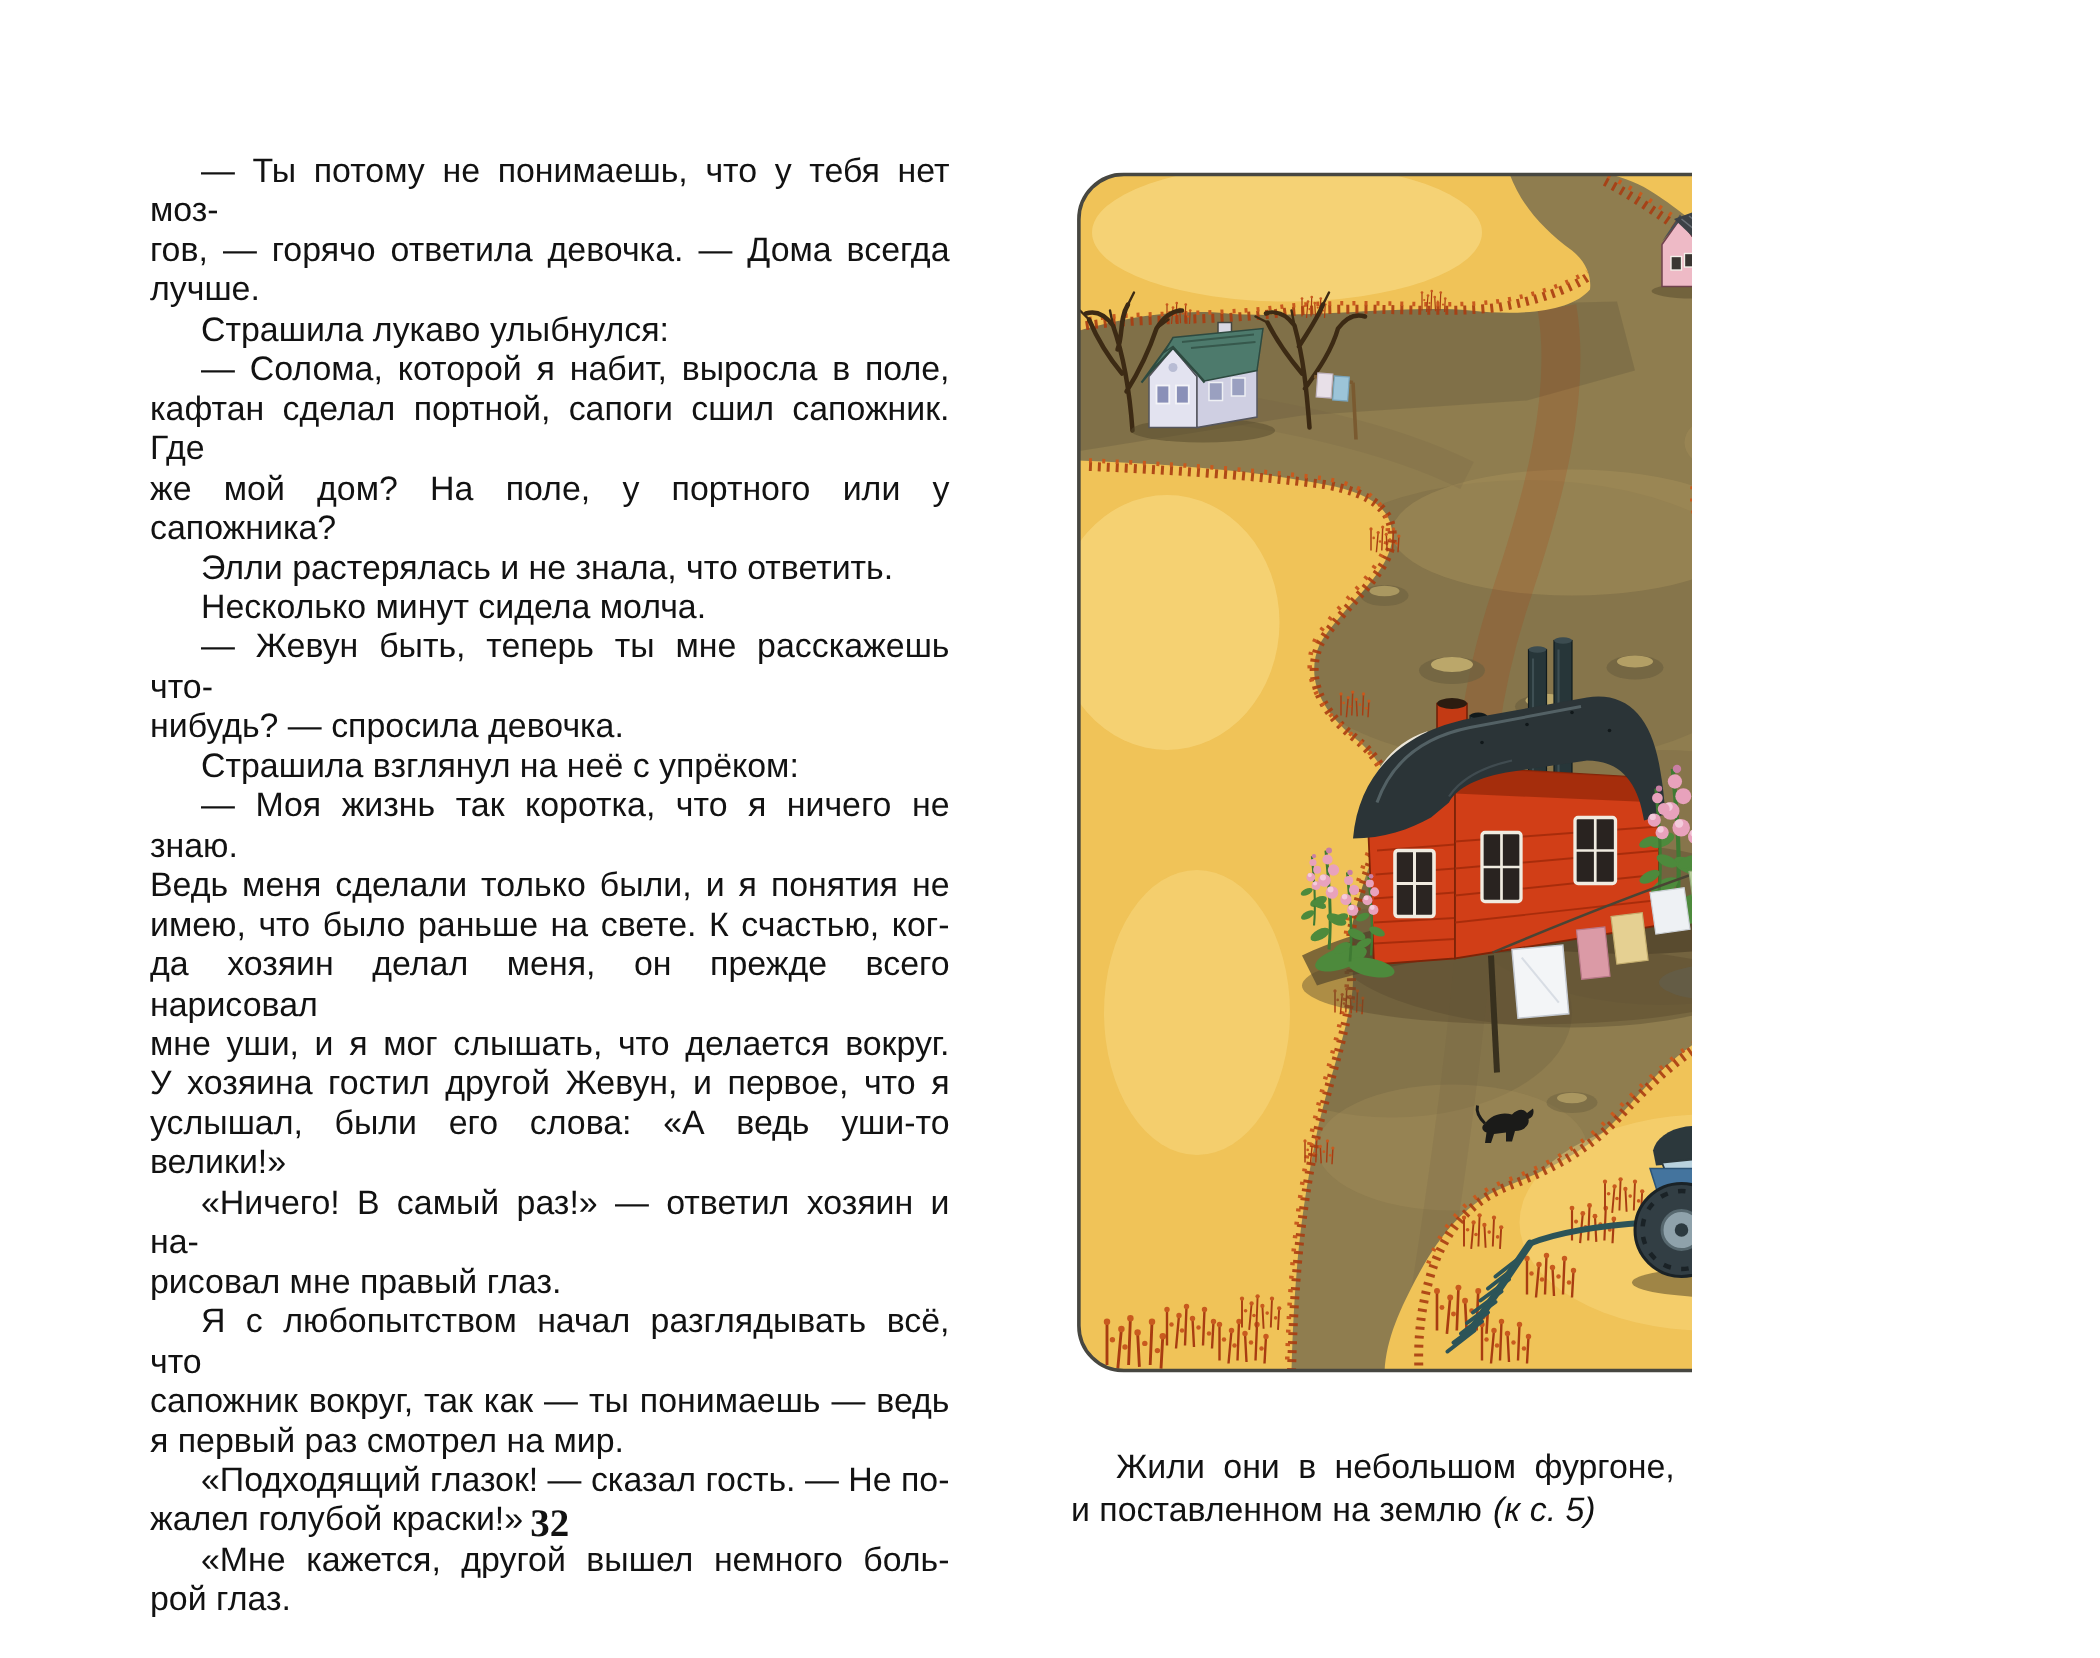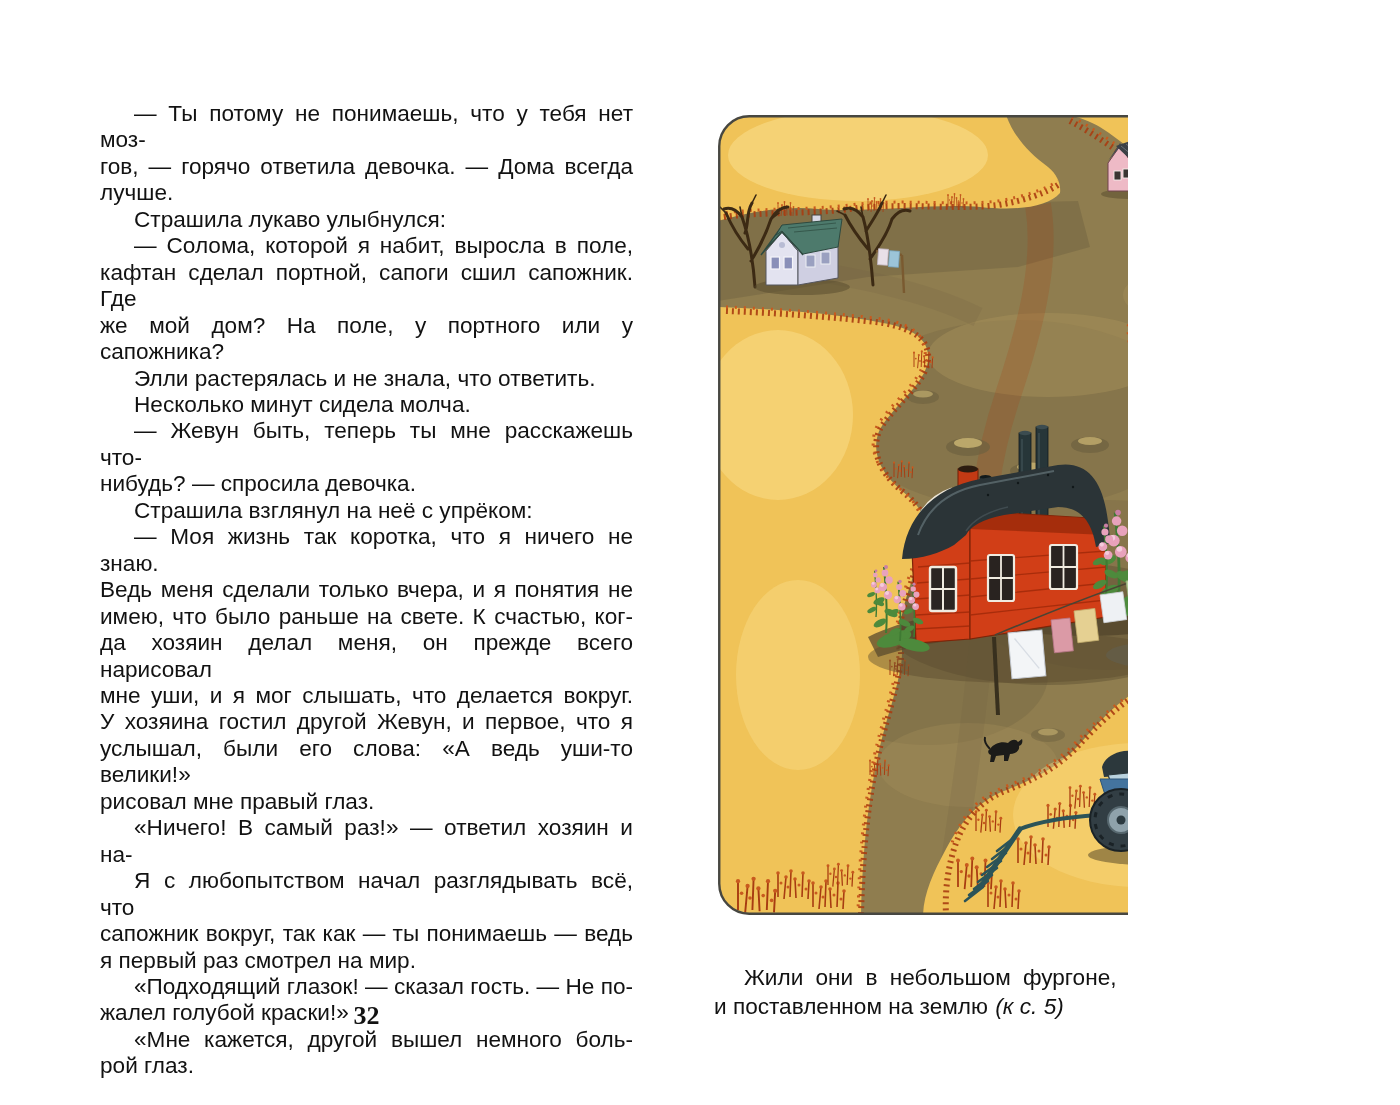--- a/index.html
+++ b/index.html
@@ -41,28 +41,28 @@
       <div class="line first last">Страшила лукаво улыбнулся:</div>
       <div class="line first">— Солома, которой я набит, выросла в поле,</div>
       <div class="line">кафтан сделал портной, сапоги сшил сапожник. Где</div>
       <div class="line last">же мой дом? На поле, у портного или у сапожника?</div>
       <div class="line first last">Элли растерялась и не знала, что ответить.</div>
       <div class="line first last">Несколько минут сидела молча.</div>
       <div class="line first">— Жевун быть, теперь ты мне расскажешь что-</div>
       <div class="line last">нибудь? — спросила девочка.</div>
       <div class="line first last">Страшила взглянул на неё с упрёком:</div>
       <div class="line first">— Моя жизнь так коротка, что я ничего не знаю.</div>
-      <div class="line">Ведь меня сделали только вчера, и я понятия не</div>
+      <div class="line">Ведь меня сделали только были, и я понятия не</div>
       <div class="line">имею, что было раньше на свете. К счастью, ког-</div>
       <div class="line">да хозяин делал меня, он прежде всего нарисовал</div>
       <div class="line">мне уши, и я мог слышать, что делается вокруг.</div>
       <div class="line">У хозяина гостил другой Жевун, и первое, что я</div>
       <div class="line last">услышал, были его слова: «А ведь уши-то велики!»</div>
+      <div class="line first">«Ничего! В самый раз!» — ответил хозяин и на-</div>
       <div class="line last">рисовал мне правый глаз.</div>
-      <div class="line first">«Ничего! В самый раз!» — ответил хозяин и на-</div>
       <div class="line first">Я с любопытством начал разглядывать всё, что</div>
       <div class="line">сапожник вокруг, так как — ты понимаешь — ведь</div>
       <div class="line last">я первый раз смотрел на мир.</div>
       <div class="line first">«Подходящий глазок! — сказал гость. — Не по-</div>
       <div class="line last">жалел голубой краски!»</div>
       <div class="line first">«Мне кажется, другой вышел немного боль-</div>
       <div class="line last">рой глаз.</div>
     </div>
   <div class="pagenum">32</div>
 

